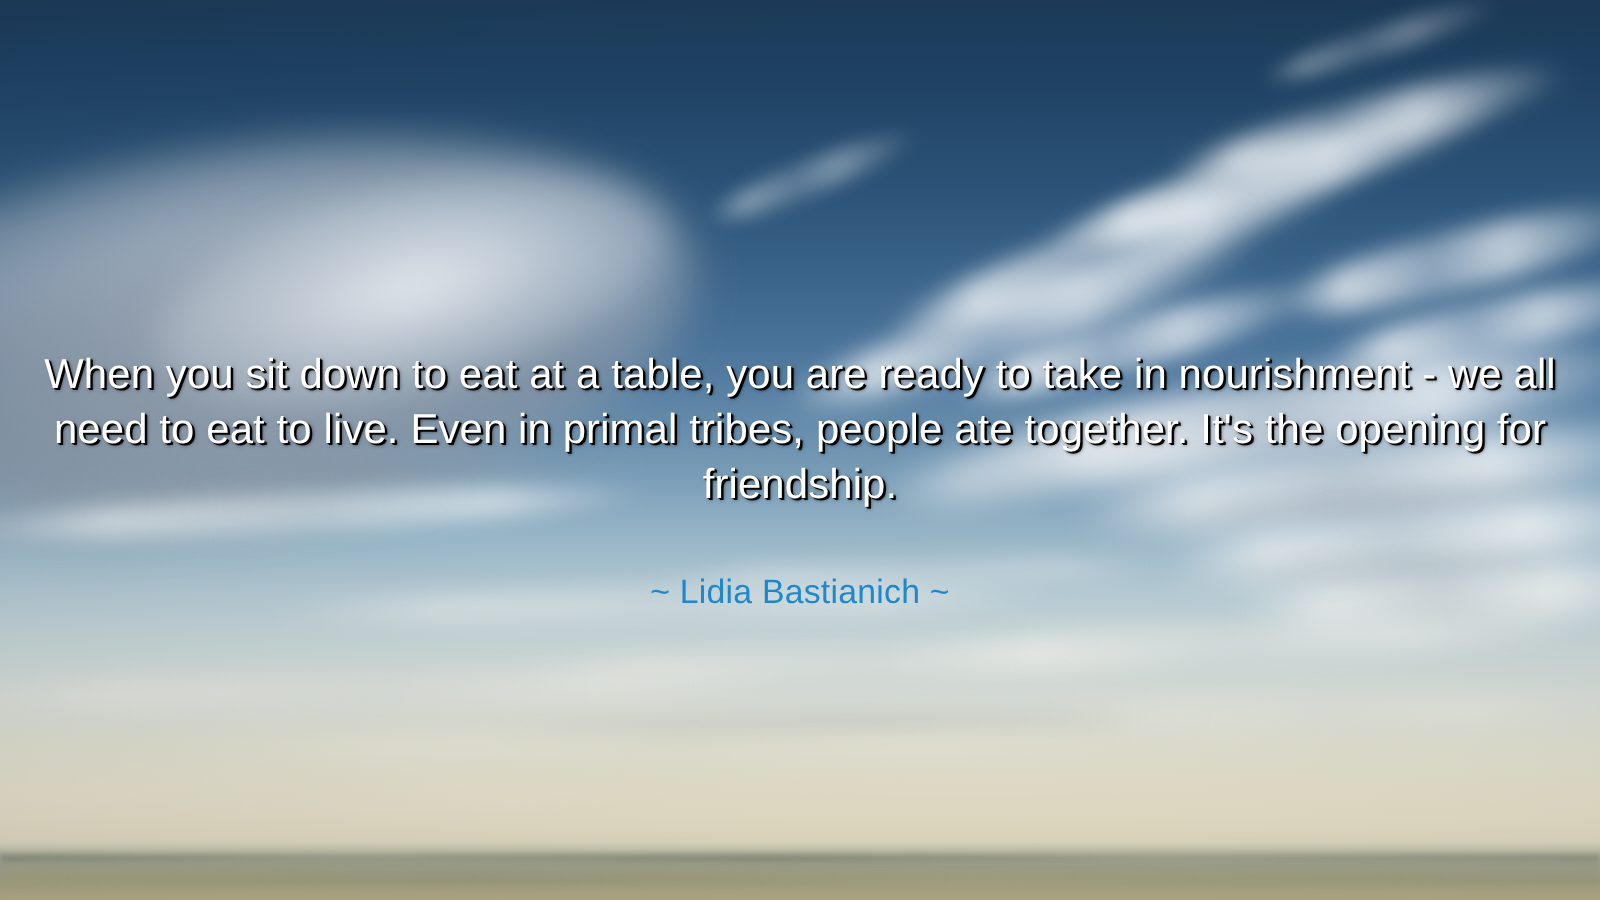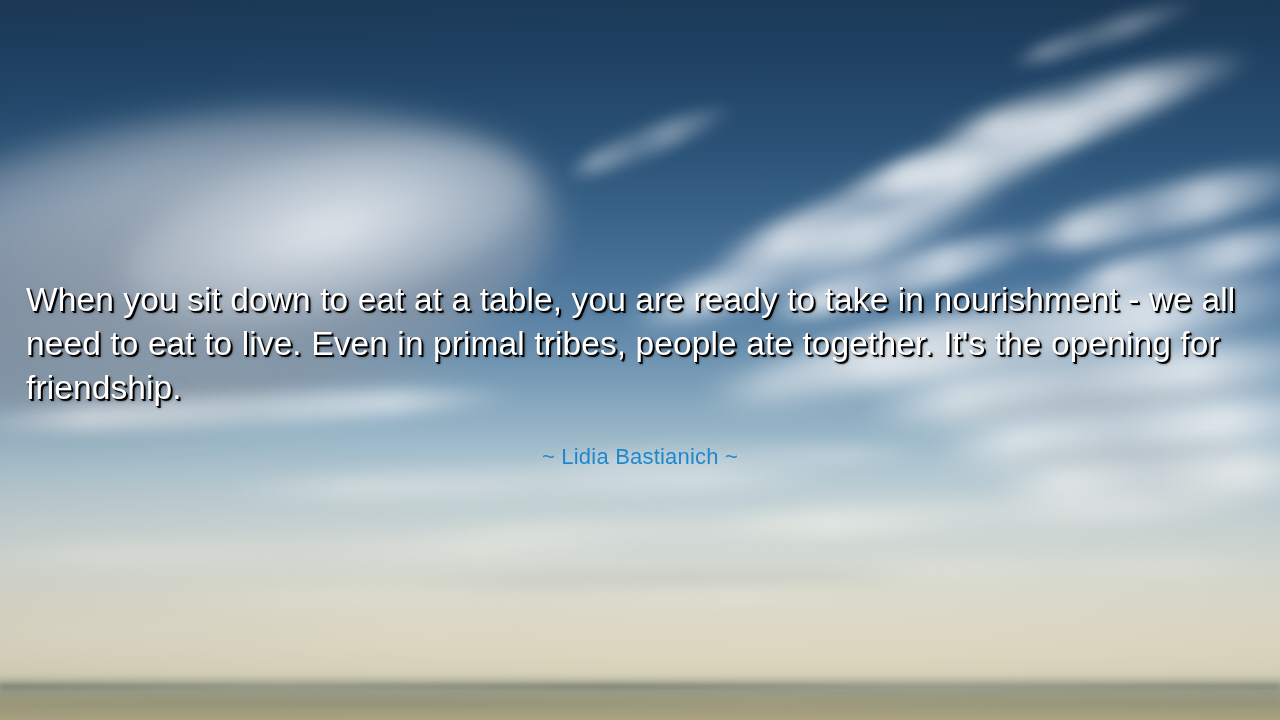--- a/index.html
+++ b/index.html
@@ -240,43 +240,43 @@
       rgba(166,156,116,0.50) 60%,
       rgba(146,140,108,0.38) 100%);
     filter: blur(3px);
   }
 
   
   .quote-block {
     position: absolute;
     left: 0; right: 0;
     top: 278px;
-    text-align: left;
+    text-align: center;
     padding: 0 26px;
     box-sizing: border-box;
   }
   .quote-text {
     margin: 0;
     font-size: 33.5px;
     line-height: 44px;
     color: #ffffff;
     letter-spacing: 0.1px;
     text-shadow:
        2px 2px 0px rgba(0,0,0,0.95),
        1px 1px 0px rgba(0,0,0,0.85),
        2px 2px 3px rgba(0,0,0,0.55);
     white-space: normal;
   }
   .attribution {
     position: absolute;
     left: 0; right: 0;
     top: 437px;
     text-align: center;
-    margin: 0;
-    font-size: 22px;
+    margin: 16px;
+    font-size: 27px;
     line-height: 40px;
     color: #1e88cc;
     letter-spacing: 0.2px;
   }
 </style>
 </head>
 <body>
 
 <div id="stage">
 

